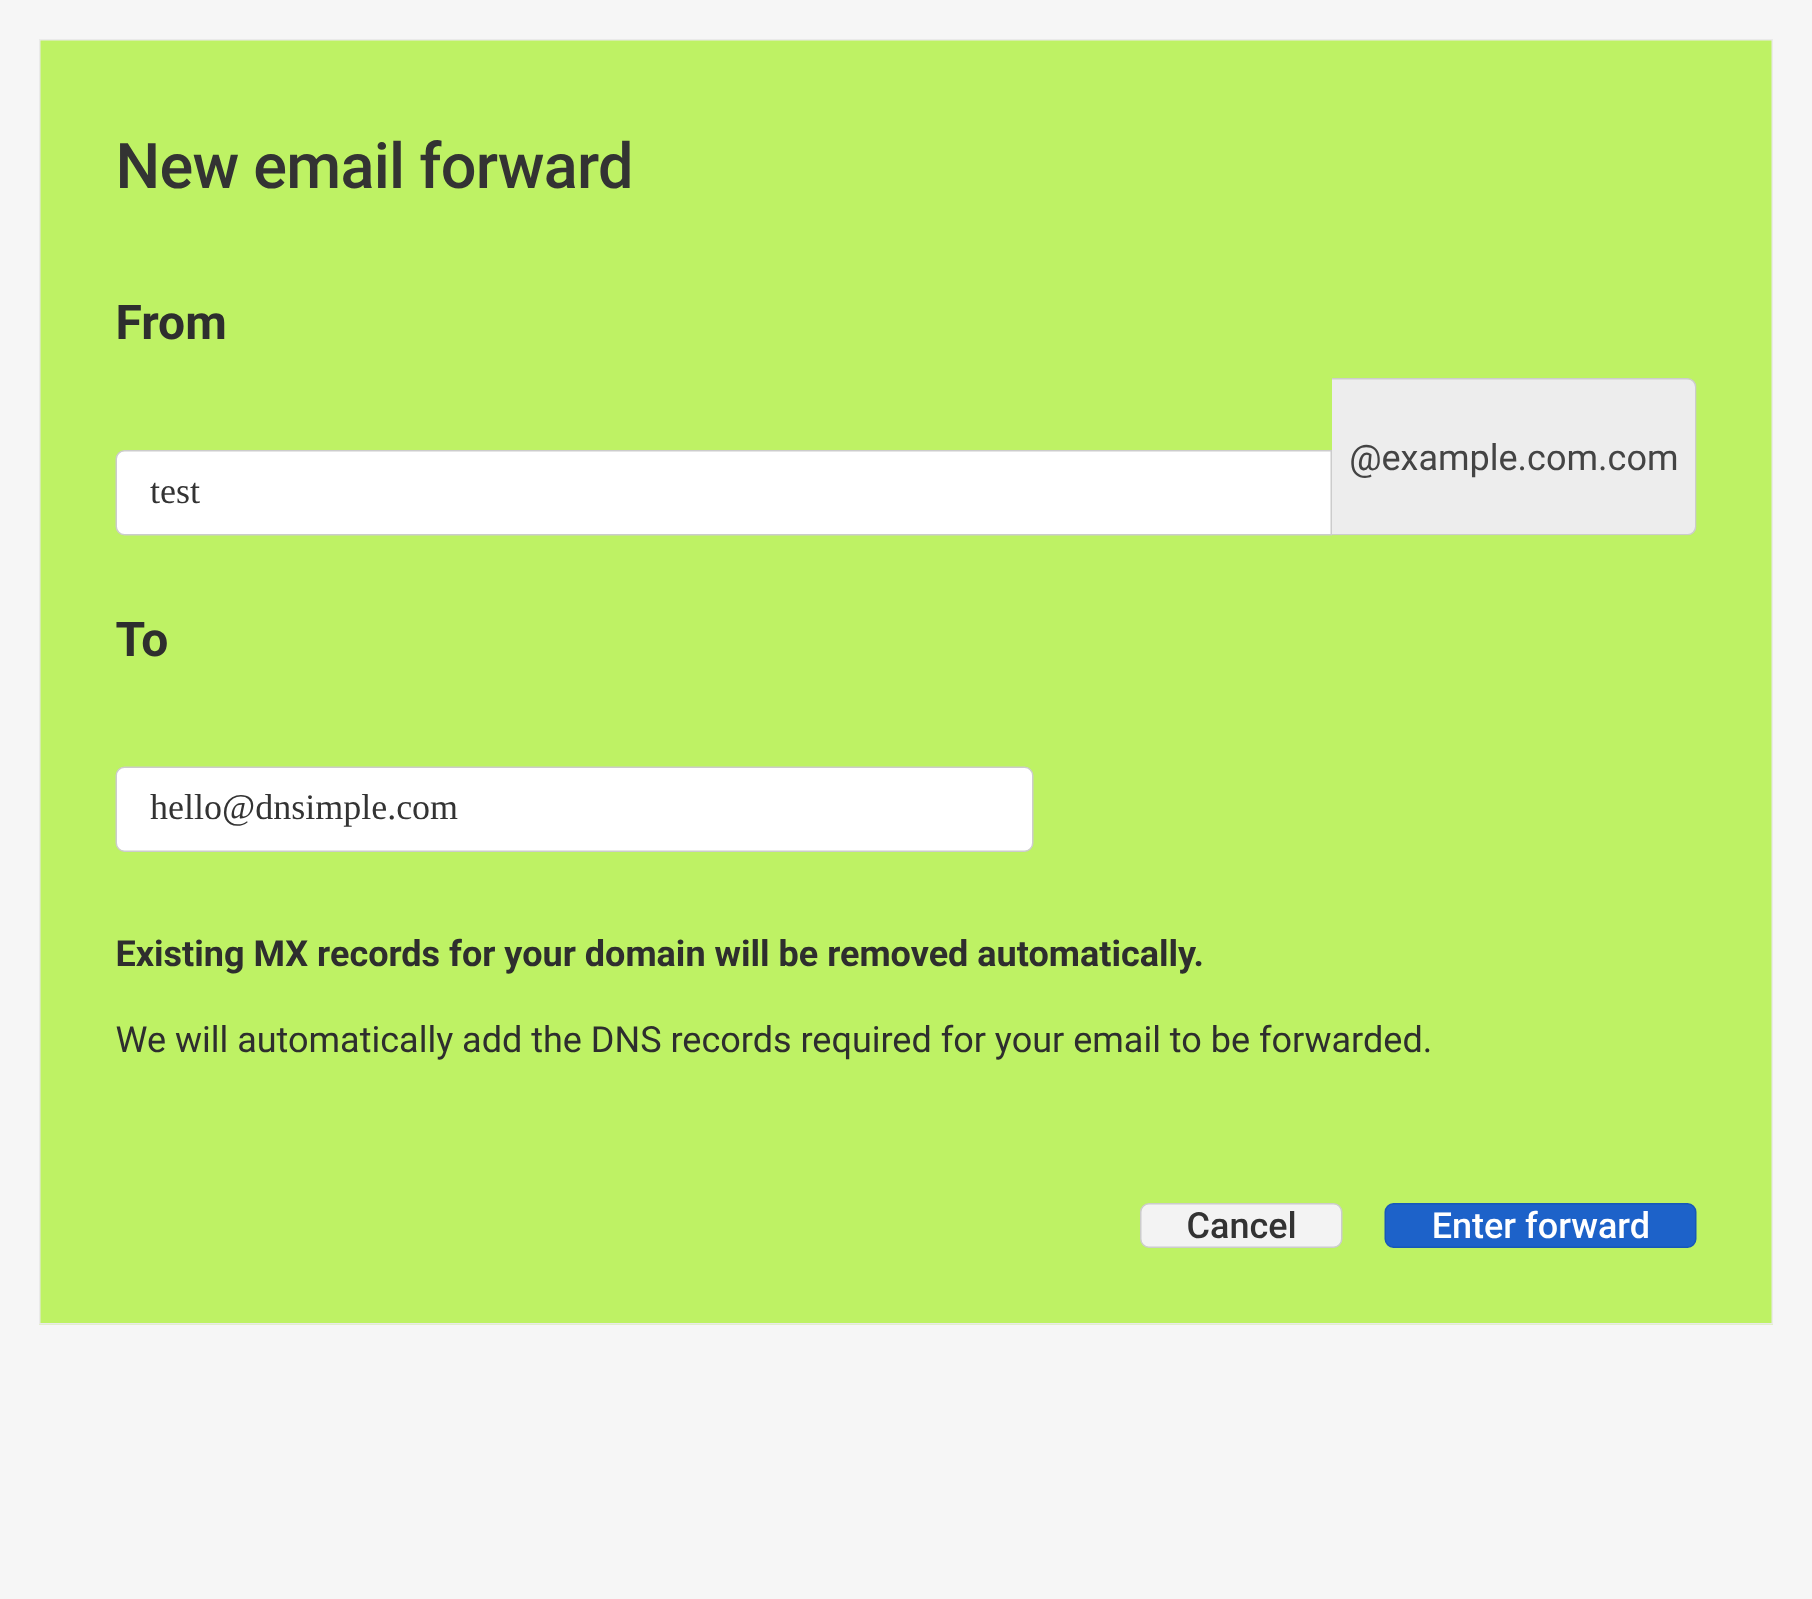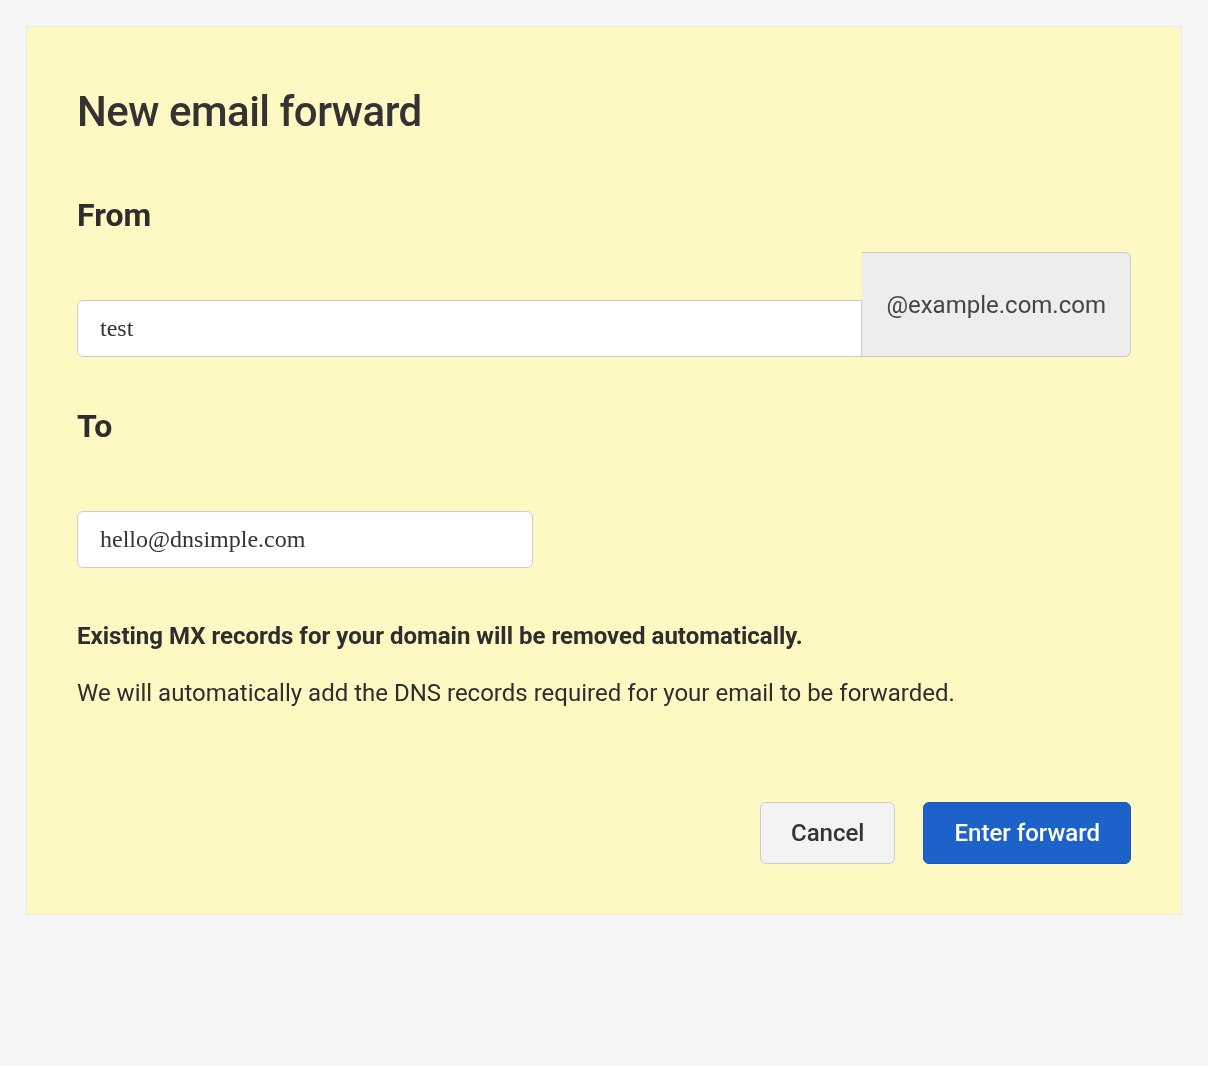--- a/index.html
+++ b/index.html
@@ -3,21 +3,21 @@
 <meta charset="utf-8">
 <style>
   * { box-sizing: border-box; margin: 0; padding: 0; }
   body {
     background: #f6f6f6;
     font-family: -apple-system, BlinkMacSystemFont, "Segoe UI", Roboto, "Helvetica Neue", Arial, sans-serif;
     color: #2e2e2e;
     padding: 26px;
   }
   .card {
-    background: #fef9c3;
+    background: #bef264;
     border: 1px solid #eaeaea;
     width: 100%;
     max-width: 1156px;
     margin: 0 auto;
     padding: 60px 50px 50px 50px;
   }
   h1.page-title {
     font-size: 42px;
     font-weight: 500;
     color: #333333;
@@ -51,21 +51,21 @@
   }
   .text-input.flex {
     flex: 1 1 auto;
     border-top-right-radius: 0;
     border-bottom-right-radius: 0;
   }
   .input-addon {
     display: flex;
     align-items: center;
     justify-content: center;
-    padding: 14px 24px;
+    padding: 14px 11px;
     font-size: 24px;
     color: #444;
     background: #ededed;
     border: 1px solid #cccccc;
     border-left: none;
     border-top-right-radius: 6px;
     border-bottom-right-radius: 6px;
     white-space: nowrap;
   }
   .help-text {
@@ -76,21 +76,21 @@
   }
   code.regex-badge {
     font-family: "SFMono-Regular", Menlo, Consolas, monospace;
     font-size: 22px;
     background: #f5f5f5;
     color: #d63384;
     padding: 2px 8px;
     border-radius: 4px;
   }
   .to-input {
-    width: 456px;
+    width: 612px;
     max-width: 100%;
   }
   .info-block {
     margin-top: 20px;
   }
   .info-line {
     font-size: 24px;
     line-height: 1.55;
     color: #2e2e2e;
     margin-bottom: 20px;
@@ -114,21 +114,21 @@
   .button-row {
     display: flex;
     justify-content: flex-end;
     gap: 28px;
     margin-top: 90px;
   }
   .btn {
     font-family: inherit;
     font-size: 24px;
     font-weight: 500;
-    padding: 16px 30px;
+    padding: 0 30px;
     border-radius: 6px;
     cursor: pointer;
     border: 1px solid transparent;
   }
   .btn-secondary {
     background: #f3f3f3;
     color: #333333;
     border-color: #cccccc;
   }
   .btn-primary {

